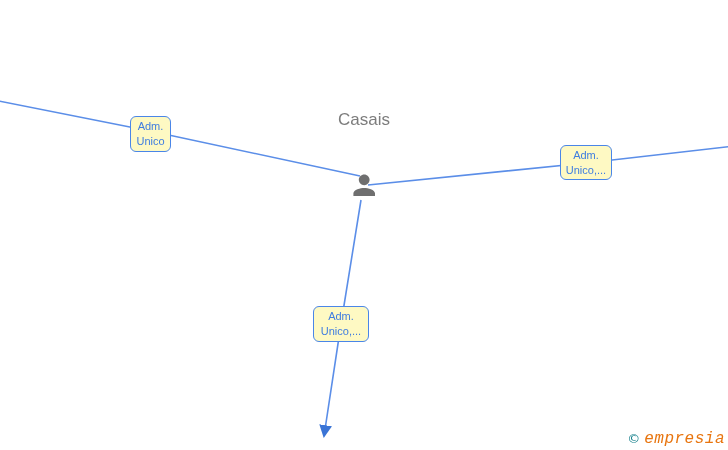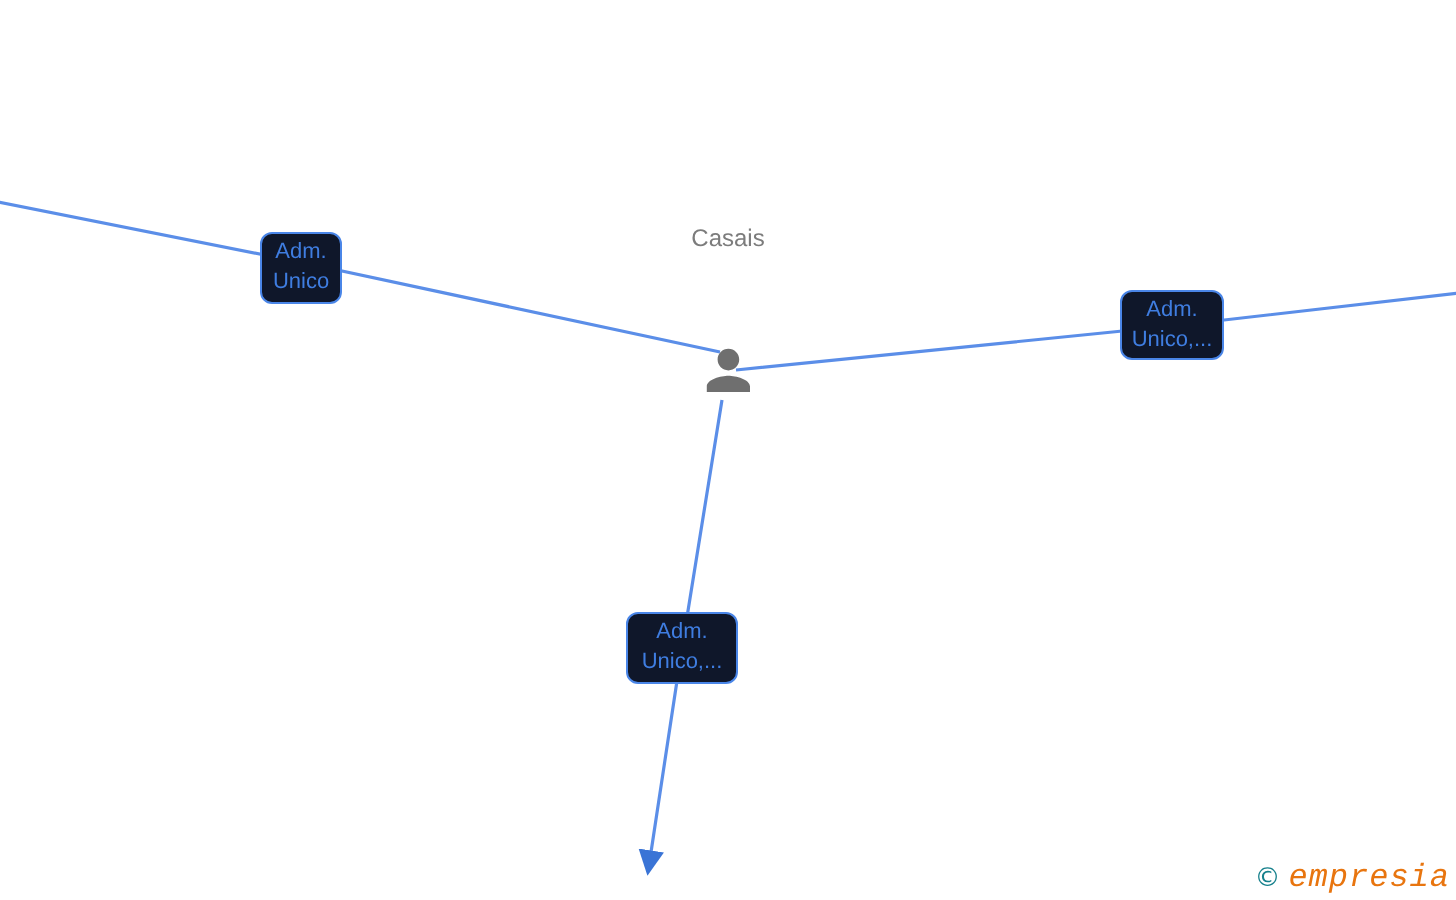--- a/index.html
+++ b/index.html
@@ -24,21 +24,21 @@
   }
   .edge-line {
     fill: none;
     stroke: #5b8ee8;
     stroke-width: 1.6;
     stroke-linejoin: round;
   }
   .node-box {
     position: absolute;
     box-sizing: border-box;
-    background: #0f172a;
+    background: #fef9c3;
     border: 1.5px solid #4a86e8;
     border-radius: 6px;
     color: #3f7de0;
     font-size: 11px;
     line-height: 15px;
     text-align: center;
     display: flex;
     flex-direction: column;
     justify-content: center;
     align-items: center;
@@ -48,21 +48,21 @@
   #node-left   { left: 130px; top: 116px; width: 41px; height: 36px; }
   #node-right  { left: 560px; top: 145px; width: 52px; height: 35px; }
   #node-bottom { left: 313px; top: 306px; width: 56px; height: 36px; }
   #center-label {
     position: absolute;
     left: 314px;
     top: 112px;
     width: 100px;
     text-align: center;
     color: #7c7c7c;
-    font-size: 12px;
+    font-size: 17px;
     line-height: 15.5px;
     cursor: pointer;
   }
   #watermark {
     position: absolute;
     right: 3px;
     bottom: 2px;
     display: flex;
     align-items: baseline;
     gap: 4px;

